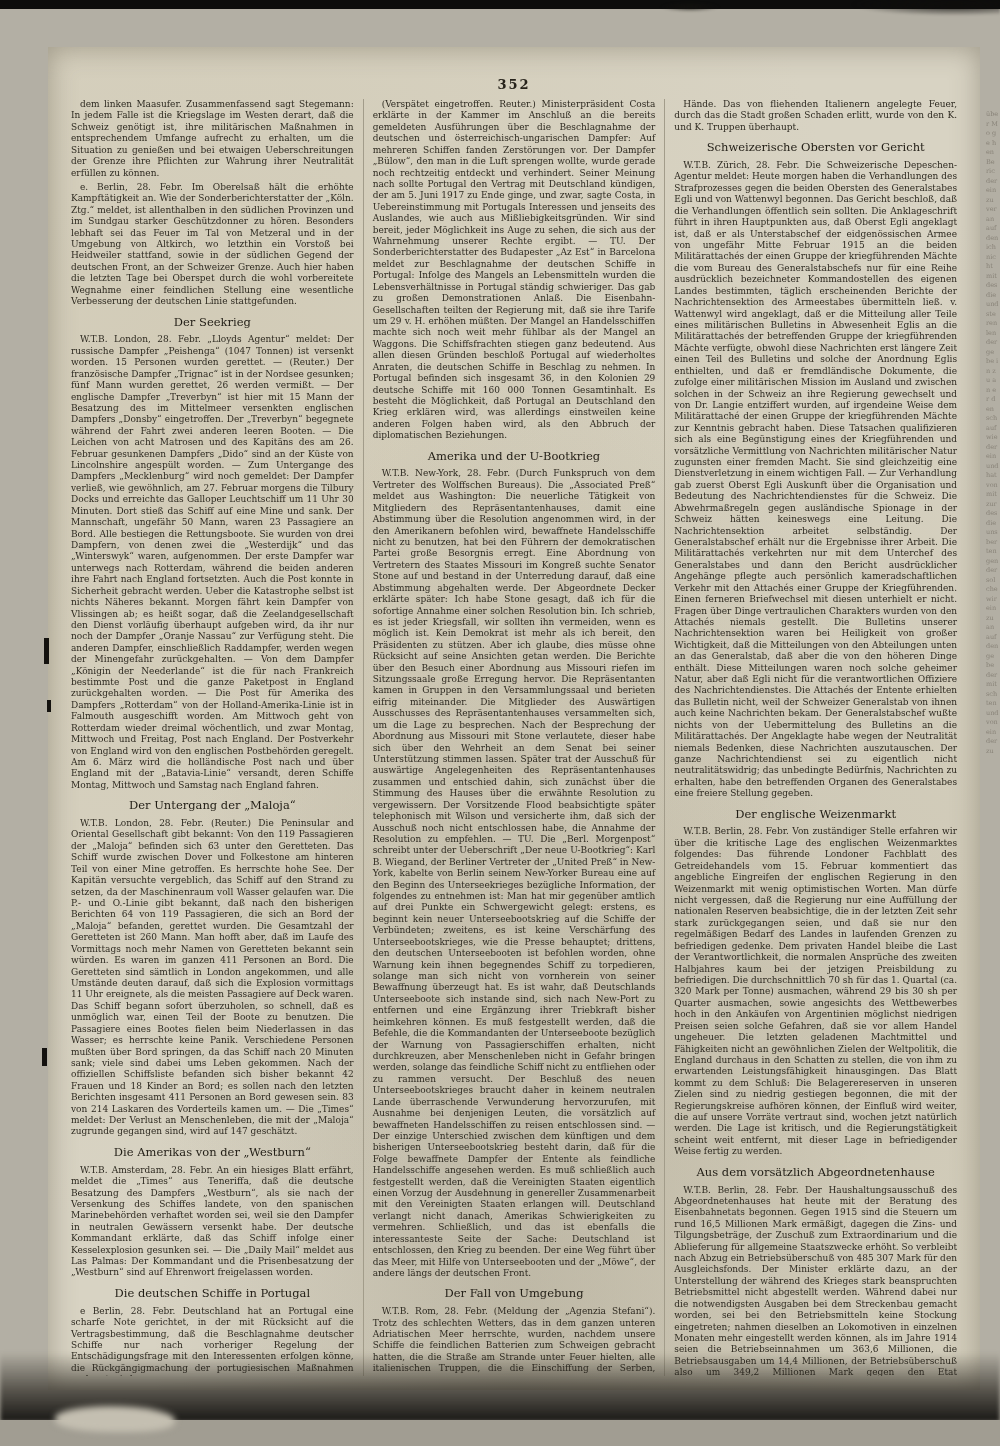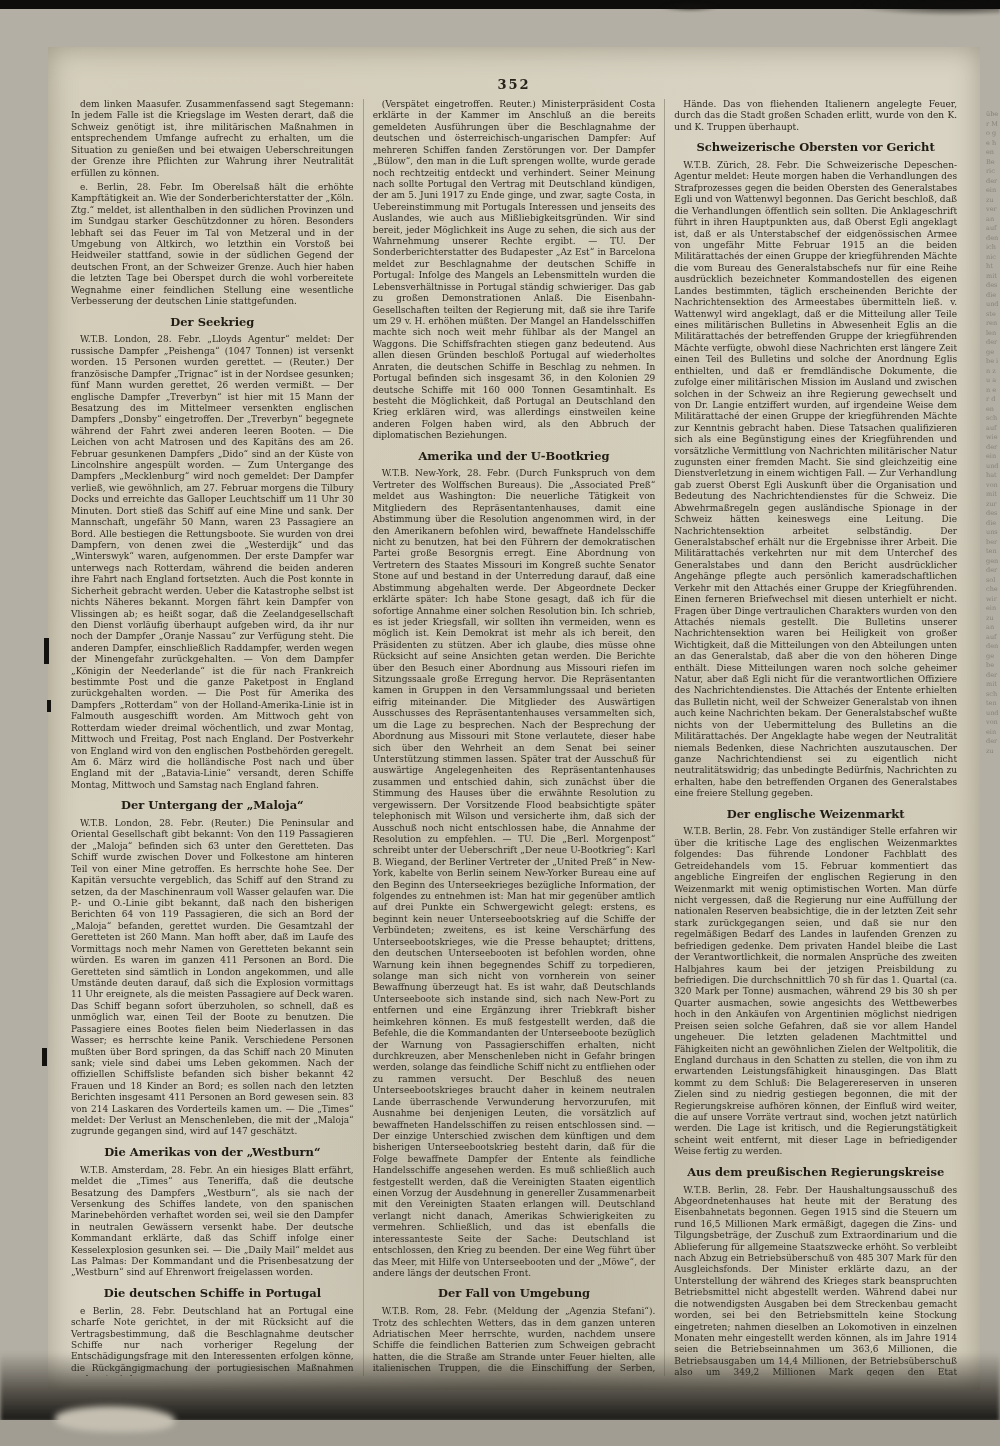--- a/index.html
+++ b/index.html
@@ -45,21 +45,21 @@
     display:flex;overflow:hidden;justify-content:space-between;
   }
   .col{
     flex:1 1 0;min-width:0;padding:0 9px;overflow:hidden;
     color:#2e2a21;font-size:9px;line-height:1.27;text-align:justify;
     hyphens:auto;-webkit-hyphens:auto;
   }
   .col + .col{border-left:1px solid #a29c8a;}
   .para{margin:0 0 3px;text-indent:9px;}
   .headline{
-    text-align:center;font-weight:bold;font-size:11.5px;line-height:1.2;
+    text-align:center;font-weight:normal;font-size:11.5px;line-height:1.2;
     margin:8px 0 5px;color:#211d15;text-indent:0;
   }
   
   .edge-bleed{
     position:absolute;right:1px;top:110px;bottom:120px;width:13px;overflow:hidden;
     font-size:6.5px;line-height:9.5px;word-break:break-all;
     color:rgba(62,56,44,.38);text-align:left;
   }
 </style>
 </head>
@@ -101,21 +101,21 @@
 
       <div class="col">
         <p class="para">Hände. Das von fliehenden Italienern angelegte Feuer, durch das die Stadt großen Schaden erlitt, wurde von den K. und K. Truppen überhaupt.</p>
 
         <h2 class="headline">Schweizerische Obersten vor Gericht</h2>
         <p class="para">W.T.B. Zürich, 28. Febr. Die Schweizerische Depeschen-Agentur meldet: Heute morgen haben die Verhandlungen des Strafprozesses gegen die beiden Obersten des Generalstabes Egli und von Wattenwyl begonnen. Das Gericht beschloß, daß die Verhandlungen öffentlich sein sollten. Die Anklageschrift führt in ihren Hauptpunkten aus, daß Oberst Egli angeklagt ist, daß er als Unterstabschef der eidgenössischen Armee von ungefähr Mitte Februar 1915 an die beiden Militärattachés der einen Gruppe der kriegführenden Mächte die vom Bureau des Generalstabschefs nur für eine Reihe ausdrücklich bezeichneter Kommandostellen des eigenen Landes bestimmten, täglich erscheinenden Berichte der Nachrichtensektion des Armeestabes übermitteln ließ. v. Wattenwyl wird angeklagt, daß er die Mitteilung aller Teile eines militärischen Bulletins in Abwesenheit Eglis an die Militärattachés der betreffenden Gruppe der kriegführenden Mächte verfügte, obwohl diese Nachrichten erst längere Zeit einen Teil des Bulletins und solche der Anordnung Eglis enthielten, und daß er fremdländische Dokumente, die zufolge einer militärischen Mission im Ausland und zwischen solchen in der Schweiz an ihre Regierung gewechselt und von Dr. Langie entziffert wurden, auf irgendeine Weise dem Militärattaché der einen Gruppe der kriegführenden Mächte zur Kenntnis gebracht haben. Diese Tatsachen qualifizieren sich als eine Begünstigung eines der Kriegführenden und vorsätzliche Vermittlung von Nachrichten militärischer Natur zugunsten einer fremden Macht. Sie sind gleichzeitig eine Dienstverletzung in einem wichtigen Fall. — Zur Verhandlung gab zuerst Oberst Egli Auskunft über die Organisation und Bedeutung des Nachrichtendienstes für die Schweiz. Die Abwehrmaßregeln gegen ausländische Spionage in der Schweiz hätten keineswegs eine Leitung. Die Nachrichtensektion arbeitet selbständig. Der Generalstabschef erhält nur die Ergebnisse ihrer Arbeit. Die Militärattachés verkehrten nur mit dem Unterchef des Generalstabes und dann den Bericht ausdrücklicher Angehänge pflegte auch persönlich kameradschaftlichen Verkehr mit den Attachés einer Gruppe der Kriegführenden. Einen ferneren Briefwechsel mit diesen unterhielt er nicht. Fragen über Dinge vertraulichen Charakters wurden von den Attachés niemals gestellt. Die Bulletins unserer Nachrichtensektion waren bei Heiligkeit von großer Wichtigkeit, daß die Mitteilungen von den Abteilungen unten an das Generalstab, daß aber die von den höheren Dinge enthält. Diese Mitteilungen waren noch solche geheimer Natur, aber daß Egli nicht für die verantwortlichen Offiziere des Nachrichtendienstes. Die Attachés der Entente erhielten das Bulletin nicht, weil der Schweizer Generalstab von ihnen auch keine Nachrichten bekam. Der Generalstabschef wußte nichts von der Uebermittelung des Bulletins an die Militärattachés. Der Angeklagte habe wegen der Neutralität niemals Bedenken, diese Nachrichten auszutauschen. Der ganze Nachrichtendienst sei zu eigentlich nicht neutralitätswidrig; das unbedingte Bedürfnis, Nachrichten zu erhalten, habe den betreffenden Organen des Generalstabes eine freiere Stellung gegeben.</p>
 
         <h2 class="headline">Der englische Weizenmarkt</h2>
         <p class="para">W.T.B. Berlin, 28. Febr. Von zuständiger Stelle erfahren wir über die kritische Lage des englischen Weizenmarktes folgendes: Das führende Londoner Fachblatt des Getreidehandels vom 15. Februar kommentiert das angebliche Eingreifen der englischen Regierung in den Weizenmarkt mit wenig optimistischen Worten. Man dürfe nicht vergessen, daß die Regierung nur eine Auffüllung der nationalen Reserven beabsichtige, die in der letzten Zeit sehr stark zurückgegangen seien, und daß sie nur den regelmäßigen Bedarf des Landes in laufenden Grenzen zu befriedigen gedenke. Dem privaten Handel bleibe die Last der Verantwortlichkeit, die normalen Ansprüche des zweiten Halbjahres kaum bei der jetzigen Preisbildung zu befriedigen. Die durchschnittlich 70 sh für das 1. Quartal (ca. 320 Mark per Tonne) ausmachen, während 29 bis 30 sh per Quarter ausmachen, sowie angesichts des Wettbewerbes hoch in den Ankäufen von Argentinien möglichst niedrigen Preisen seien solche Gefahren, daß sie vor allem Handel ungeheuer. Die letzten geladenen Machtmittel und Fähigkeiten nicht an gewöhnlichen Zielen der Weltpolitik, die England durchaus in den Schatten zu stellen, die von ihm zu erwartenden Leistungsfähigkeit hinausgingen. Das Blatt kommt zu dem Schluß: Die Belagerereserven in unseren Zielen sind zu niedrig gestiegen begonnen, die mit der Regierungskreise aufhören können, der Einfluß wird weiter, die auf unsere Vorräte vertraut sind, wochen jetzt natürlich werden. Die Lage ist kritisch, und die Regierungstätigkeit scheint weit entfernt, mit dieser Lage in befriedigender Weise fertig zu werden.</p>
 
-        <h2 class="headline">Aus dem preußischen Regierungskreise</h2>
+        <h2 class="headline">Aus dem vorsätzlich Abgeordnetenhause</h2>
         <p class="para">W.T.B. Berlin, 28. Febr. Der Haushaltungsausschuß des Abgeordnetenhauses hat heute mit der Beratung des Eisenbahnetats begonnen. Gegen 1915 sind die Steuern um rund 16,5 Millionen Mark ermäßigt, dagegen die Zins- und Tilgungsbeträge, der Zuschuß zum Extraordinarium und die Ablieferung für allgemeine Staatszwecke erhöht. So verbleibt nach Abzug ein Betriebsüberschuß von 485 307 Mark für den Ausgleichsfonds. Der Minister erklärte dazu, an der Unterstellung der während des Krieges stark beanspruchten Betriebsmittel nicht abgestellt werden. Während dabei nur die notwendigsten Ausgaben bei dem Streckenbau gemacht worden, sei bei den Betriebsmitteln keine Stockung eingetreten; nahmen dieselben an Lokomotiven in einzelnen Monaten mehr eingestellt werden können, als im Jahre 1914 seien die Betriebseinnahmen um 363,6 Millionen, die Betriebsausgaben um 14,4 Millionen, der Betriebsüberschuß also um 349,2 Millionen Mark gegen den Etat zurückgeblieben. Die Ausgleichsfonds enthalte insgesamt auf 6 Millionen Mark, die Rente des Jahres betrage 3,59 Prozent. — Im Jahre 1915 hatten die einzelnen Monate einen sehr ungleichmäßigen Betriebseinnahmen. Auch der Güterverkehr zeigte sehr erhebliche Verschiebungen, da der Verkehr zu Anfang vielfach ausgeschaltet wurde. Die Einnahmen aus dem Personenverkehr seien durch die vielen Truppenfahrten stark gestiegen; im Güterverkehr hätten die Tonnenkilometer jetzt schon wieder den Friedensverkehr erreicht. Die Betriebsverhältnisse seien dadurch erschwert worden, daß ein erheblicher Wagenpark bei der Heeresverwaltung zurückgehalten wurde und die Entlade- und Abfuhrmöglichkeiten oft recht fehlten, jedoch im Verein mit stattem Wagenmangel eintritt. Eine völlige Stockung des Wagenbedarfs sei fast während des ganzen Krieges ausgeschlossen gewesen. Der Kartoffeltransport sei durch die Gestellung von Wagen und besonders durch Eismaßnahmen gefördert worden, wodurch die Ernte eine Beförderung von Osten nach Westen in 36 Stunden bewirkt hätte. Im allgemeinen werde die betreffende Menge ohne solche Quantität die Beförderung lieben. — Der Staatshaushaltsausschuß des Abgeordnetenhauses hat sodann den Eisenbahnetat genehmigt. Die Abgeordneten beschlossen in den Tonnenkilometern jetzt im rheinisch-westfälischen Industriegebiet und auf den Balkanländern; nach diesen Betriebsverhältnissen gestatten, ein besonderer D-Zug von Köln abgehen.</p>
       </div>
 
     </div>
   </div>
 
   <div class="edge-bleed">über Mo ge hen Be ric der ein zu ver an auf den ich nicht mit des die und ste ren len der ge be in zu an er den sch auf wie der ein und hat von mit zur des die uns ber ten gen der sol che wir ein zu an auf den ge be der mit sch ten und von ein der zu</div>
 
   <div class="edge-top"></div>
   <div class="smudge-tr"></div>

